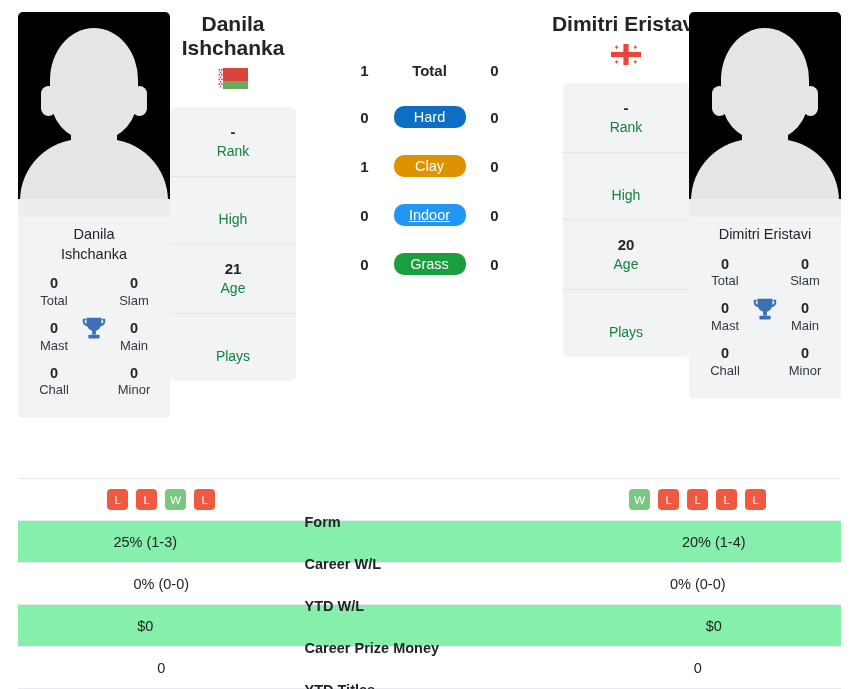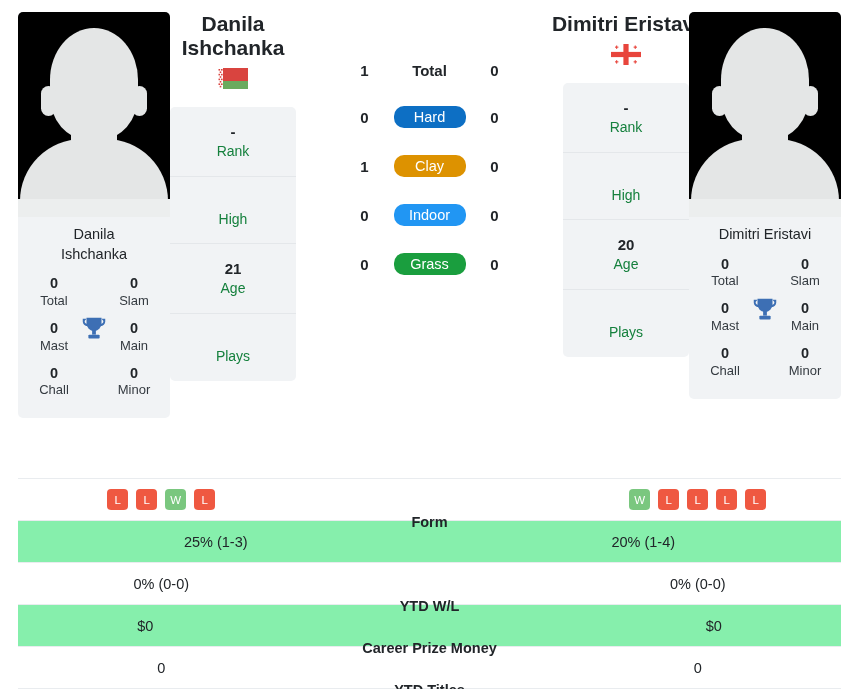--- a/index.html
+++ b/index.html
@@ -244,21 +244,20 @@
     flex: 1 1 0;
     display: flex;
     align-items: center;
     font-size: 14.5px;
     color: #212529;
   }
   .stat-left { justify-content: center; }
   .stat-right { justify-content: center; }
   .stat-center {
     flex: 0 0 250px;
-    text-align: center;
     font-size: 14.5px;
     font-weight: bold;
     color: #212529;
     margin-top: 44px;
   }
   .form-badges {
     display: flex;
     gap: 8px;
   }
   .form-badge {
@@ -397,21 +396,21 @@
       <div class="h2h-row">
         <div class="h2h-score">1</div>
         <div class="h2h-mid">
           <span class="surface-badge" id="badge-2" style="background: rgb(221, 146, 0);">Clay</span>
         </div>
         <div class="h2h-score">0</div>
       </div>
       <div class="h2h-row">
         <div class="h2h-score">0</div>
         <div class="h2h-mid">
-          <span class="surface-badge" id="badge-3" style="background: rgb(33, 150, 243);">Indoor</span>
+          <span class="surface-badge" id="badge-3" style="background: rgb(33, 150, 243); text-decoration: underline;">Indoor</span>
         </div>
         <div class="h2h-score">0</div>
       </div>
       <div class="h2h-row">
         <div class="h2h-score">0</div>
         <div class="h2h-mid">
           <span class="surface-badge" id="badge-4" style="background: rgb(26, 158, 62);">Grass</span>
         </div>
         <div class="h2h-score">0</div>
       </div>
@@ -525,20 +524,21 @@
             <div class="form-badge loss">L</div>
             <div class="form-badge loss">L</div>
             <div class="form-badge loss">L</div>
             <div class="form-badge loss">L</div>
           </div>
       </div>
     </div>
 
     <div class="stat-row alt">
       <div class="stat-left">25% (1-3)</div>
+      <div class="stat-center">Career W/L</div>
       <div class="stat-right">20% (1-4)</div>
     </div>
 
     <div class="stat-row">
       <div class="stat-left">0% (0-0)</div>
       <div class="stat-center">YTD W/L</div>
       <div class="stat-right">0% (0-0)</div>
     </div>
 
     <div class="stat-row alt">

